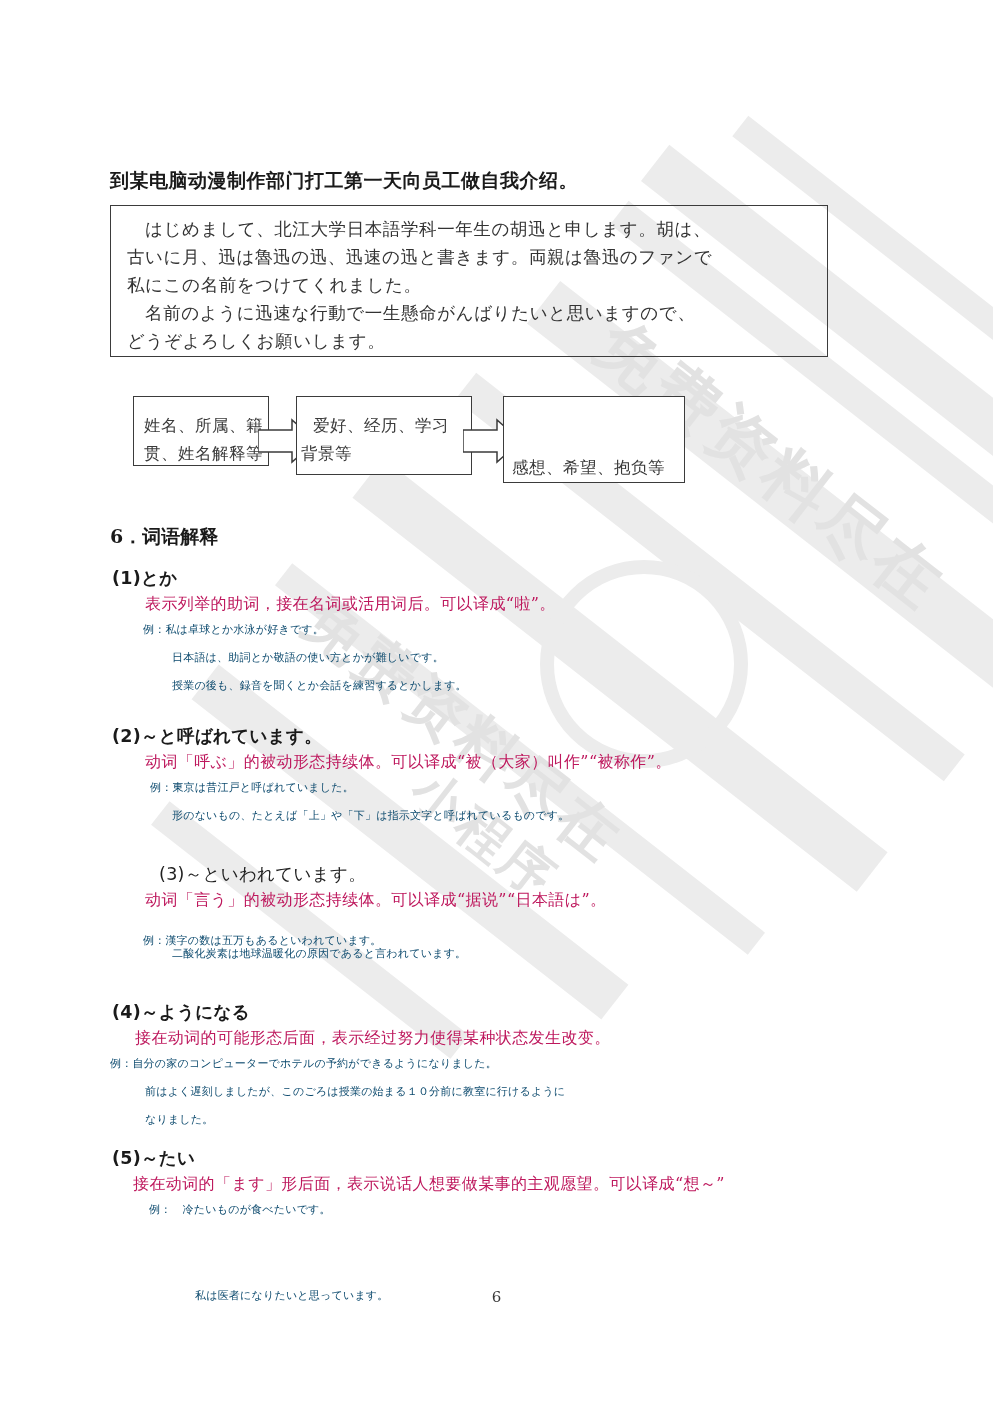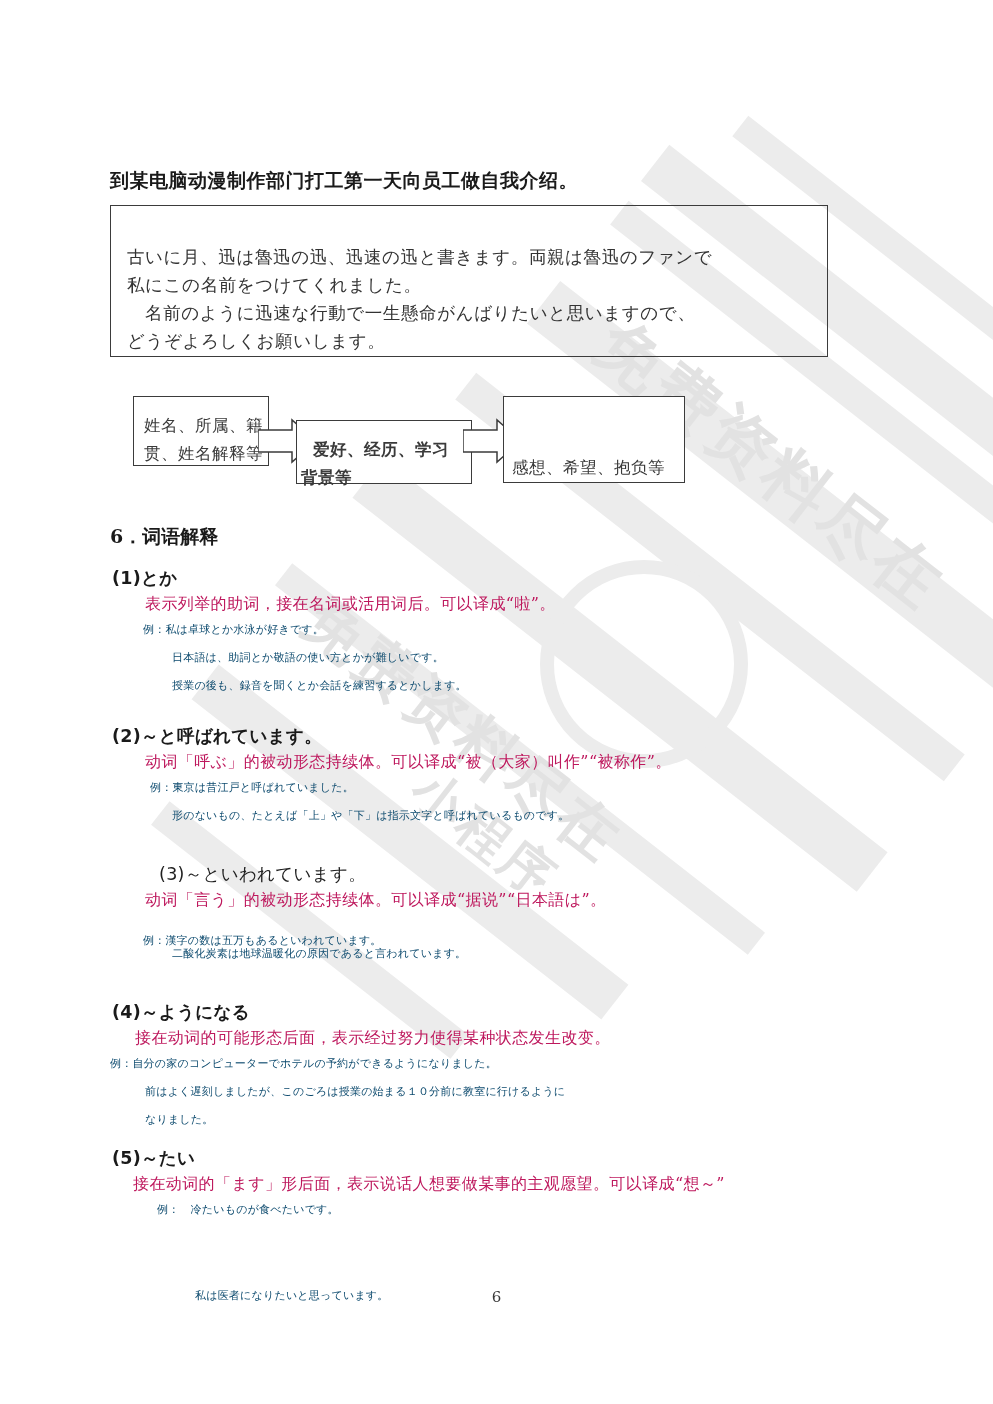--- a/index.html
+++ b/index.html
@@ -169,37 +169,38 @@
   <div class="wm-text" style="left:560px; top:420px; font-size:66px; transform:rotate(38deg);">免费资料尽在</div>
   <div class="wm-text" style="left:270px; top:690px; font-size:60px; transform:rotate(38deg);">免费资料尽在</div>
   <div class="wm-text" style="left:400px; top:800px; font-size:52px; transform:rotate(38deg);">小程序</div>
 </div>
 
 <div id="content">
 
   <div class="abs heading-bold" style="left:110px; top:168px;">到某电脑动漫制作部门打工第一天向员工做自我介绍。</div>
 
   <div id="speech-box">
+    <div class="speech-line" style="left:16px; top:11px;">　はじめまして、北江大学日本語学科一年生の胡迅と申します。胡は、</div>
     <div class="speech-line" style="left:16px; top:39px;">古いに月、迅は魯迅の迅、迅速の迅と書きます。両親は魯迅のファンで</div>
     <div class="speech-line" style="left:16px; top:67px;">私にこの名前をつけてくれました。</div>
     <div class="speech-line" style="left:16px; top:95px;">　名前のように迅速な行動で一生懸命がんばりたいと思いますので、</div>
     <div class="speech-line" style="left:16px; top:123px;">どうぞよろしくお願いします。</div>
   </div>
 
   <div>
     <div class="fc-box" style="left:133px; top:396px; width:136px; height:70px;">
       <div class="fc-text" style="left:10px; top:15px;">姓名、所属、籍</div>
       <div class="fc-text" style="left:10px; top:43px;">贯、姓名解释等</div>
     </div>
 
     <svg class="fc-arrow" style="left:258px; top:418px;" width="60" height="46" viewBox="0 0 60 46">
       <polygon points="0,12 34,12 34,2 58,23 34,44 34,34 0,34" fill="#ffffff" stroke="#3b3b3b" stroke-width="1.5"></polygon>
     </svg>
 
-    <div class="fc-box" style="left:296px; top:420px; width:176px; height:64px;font-weight:bold;">
+    <div class="fc-box" style="left:296px; top:396px; width:176px; height:79px;">
       <div class="fc-text" style="left:16px; top:15px;">爱好、经历、学习</div>
       <div class="fc-text" style="left:4px; top:43px;">背景等</div>
     </div>
 
     <svg class="fc-arrow" style="left:463px; top:418px;" width="60" height="46" viewBox="0 0 60 46">
       <polygon points="0,12 34,12 34,2 58,23 34,44 34,34 0,34" fill="#ffffff" stroke="#3b3b3b" stroke-width="1.5"></polygon>
     </svg>
 
     <div class="fc-box" style="left:503px; top:396px; width:182px; height:87px;">
       <div class="fc-text" style="left:8px; top:29px;margin-top:28px;">感想、希望、抱负等</div>
@@ -227,18 +228,18 @@
   <div class="example" style="left:172px; top:946px;">二酸化炭素は地球温暖化の原因であると言われています。</div>
 
   <div class="item-head" style="left:112px; top:1000px;">(4)～ようになる</div>
   <div class="gloss" style="left:135px; top:1028px;">接在动词的可能形态后面，表示经过努力使得某种状态发生改变。</div>
   <div class="example" style="left:110px; top:1056px;">例：自分の家のコンピューターでホテルの予約ができるようになりました。</div>
   <div class="example" style="left:145px; top:1084px;">前はよく遅刻しましたが、このごろは授業の始まる１０分前に教室に行けるように</div>
   <div class="example" style="left:145px; top:1112px;">なりました。</div>
 
   <div class="item-head" style="left:112px; top:1146px;">(5)～たい</div>
   <div class="gloss" style="left:133px; top:1174px;">接在动词的「ます」形后面，表示说话人想要做某事的主观愿望。可以译成“想～”</div>
-  <div class="example" style="left:157px; top:1202px;">例：　冷たいものが食べたいです。</div>
+  <div class="example" style="left:149px; top:1202px;">例：　冷たいものが食べたいです。</div>
   <div class="example" style="left:195px; top:1288px;">私は医者になりたいと思っています。</div>
 
   <div id="page-number">6</div>
 
 </div>
 
 </body></html>

